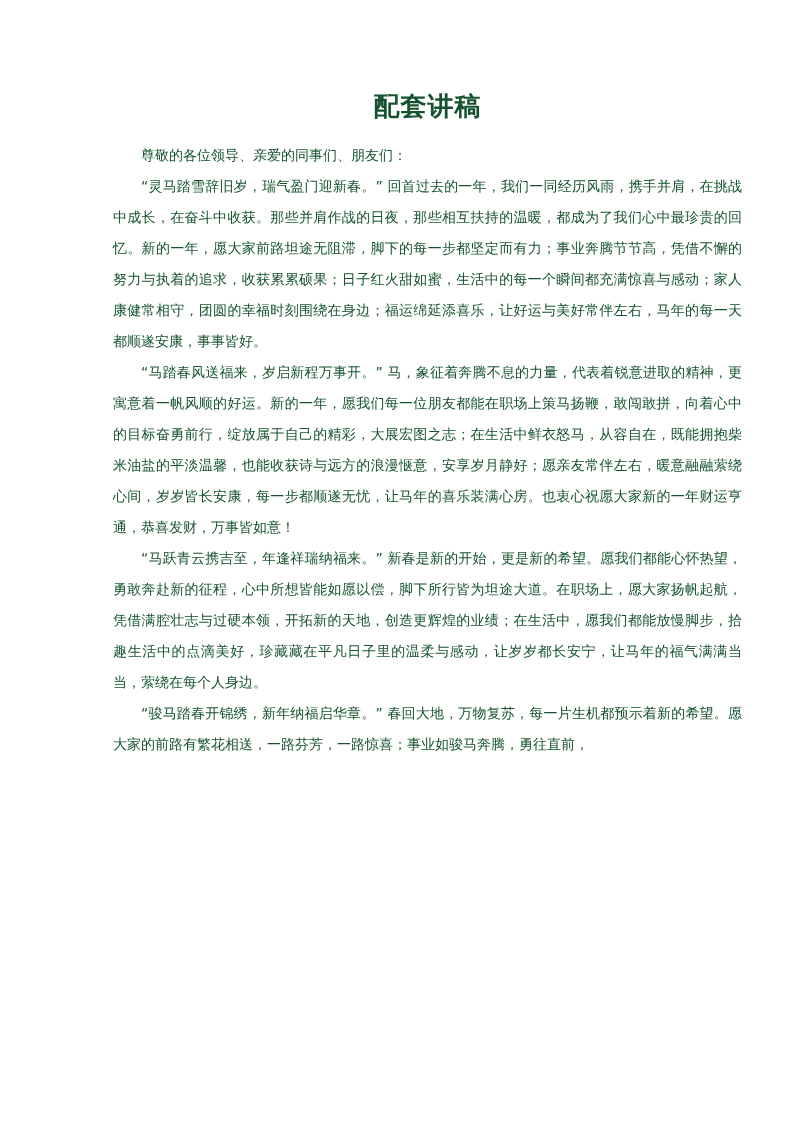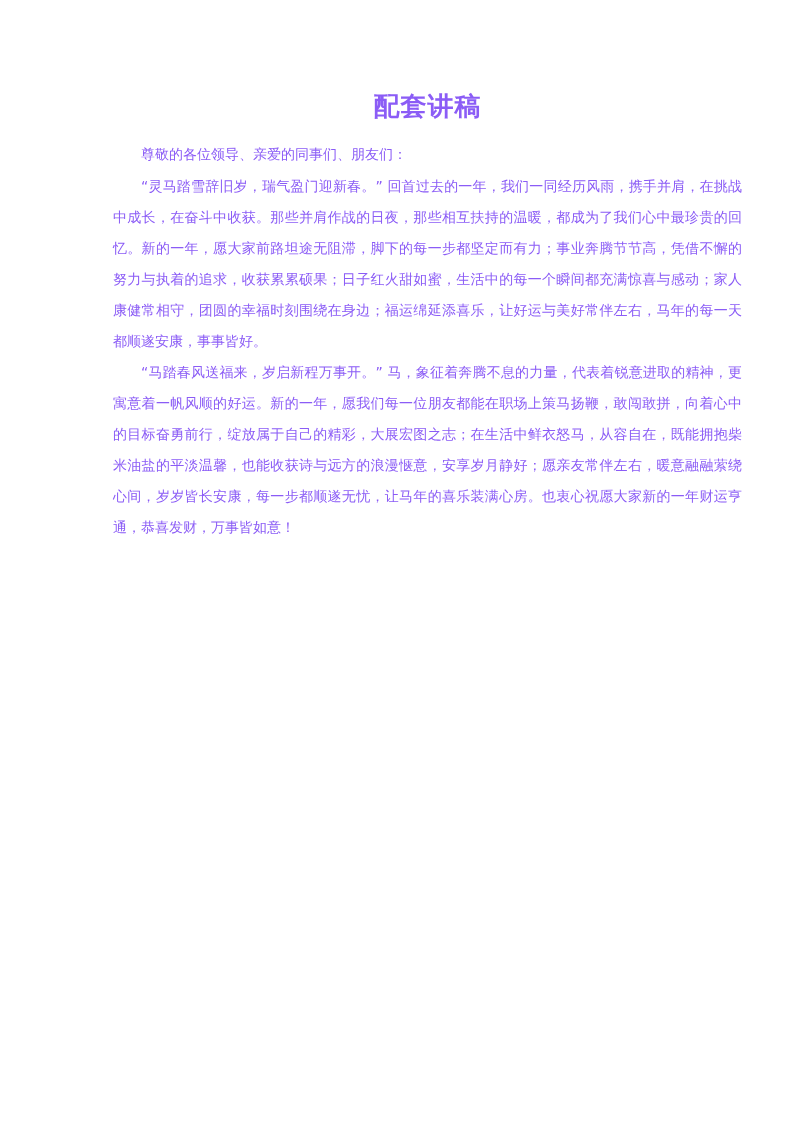--- a/index.html
+++ b/index.html
@@ -6,21 +6,21 @@
     margin: 0;
     padding: 0;
     background: #ffffff;
   }
   .page {
     position: relative;
     width: 794px;
     height: 882px;
     margin: 0 auto;
     background: #ffffff;
-    color: #8b5cf6;
+    color: #14532d;
     font-family: "DejaVu Sans", "Liberation Sans", sans-serif;
     box-sizing: border-box;
     padding: 88px 52px 0 113px;
     overflow: hidden;
   }
   .doc-title {
     font-size: 26px;
     font-weight: bold;
     text-align: center;
     line-height: 36px;
@@ -31,27 +31,28 @@
     margin: 0;
     font-size: 14px;
     line-height: 31px;
     text-align: justify;
     text-justify: inter-character;
     text-indent: 2em;
     word-break: break-all;
   }
   .salutation {
     text-align: center;
-    font-family: Liberation Mono, monospace;
   }
 </style>
 </head>
 <body>
 
 <div class="page">
   <h1 class="doc-title">配套讲稿</h1>
 
   <div class="body-text">
     <p class="salutation">尊敬的各位领导、亲爱的同事们、朋友们：</p>
     <p>“灵马踏雪辞旧岁，瑞气盈门迎新春。” 回首过去的一年，我们一同经历风雨，携手并肩，在挑战中成长，在奋斗中收获。那些并肩作战的日夜，那些相互扶持的温暖，都成为了我们心中最珍贵的回忆。新的一年，愿大家前路坦途无阻滞，脚下的每一步都坚定而有力；事业奔腾节节高，凭借不懈的努力与执着的追求，收获累累硕果；日子红火甜如蜜，生活中的每一个瞬间都充满惊喜与感动；家人康健常相守，团圆的幸福时刻围绕在身边；福运绵延添喜乐，让好运与美好常伴左右，马年的每一天都顺遂安康，事事皆好。</p>
     <p>“马踏春风送福来，岁启新程万事开。” 马，象征着奔腾不息的力量，代表着锐意进取的精神，更寓意着一帆风顺的好运。新的一年，愿我们每一位朋友都能在职场上策马扬鞭，敢闯敢拼，向着心中的目标奋勇前行，绽放属于自己的精彩，大展宏图之志；在生活中鲜衣怒马，从容自在，既能拥抱柴米油盐的平淡温馨，也能收获诗与远方的浪漫惬意，安享岁月静好；愿亲友常伴左右，暖意融融萦绕心间，岁岁皆长安康，每一步都顺遂无忧，让马年的喜乐装满心房。也衷心祝愿大家新的一年财运亨通，恭喜发财，万事皆如意！</p>
+    <p>“马跃青云携吉至，年逢祥瑞纳福来。” 新春是新的开始，更是新的希望。愿我们都能心怀热望，勇敢奔赴新的征程，心中所想皆能如愿以偿，脚下所行皆为坦途大道。在职场上，愿大家扬帆起航，凭借满腔壮志与过硬本领，开拓新的天地，创造更辉煌的业绩；在生活中，愿我们都能放慢脚步，拾趣生活中的点滴美好，珍藏藏在平凡日子里的温柔与感动，让岁岁都长安宁，让马年的福气满满当当，萦绕在每个人身边。</p>
+    <p>“骏马踏春开锦绣，新年纳福启华章。” 春回大地，万物复苏，每一片生机都预示着新的希望。愿大家的前路有繁花相送，一路芬芳，一路惊喜；事业如骏马奔腾，勇往直前，</p>
   </div>
 </div>
 
 </body></html>

